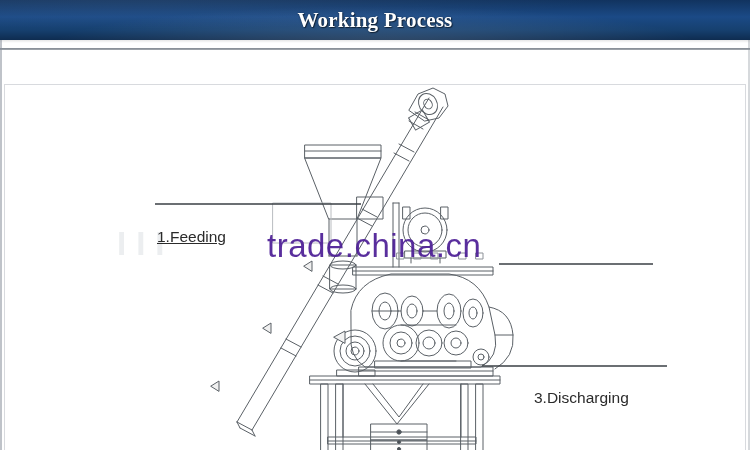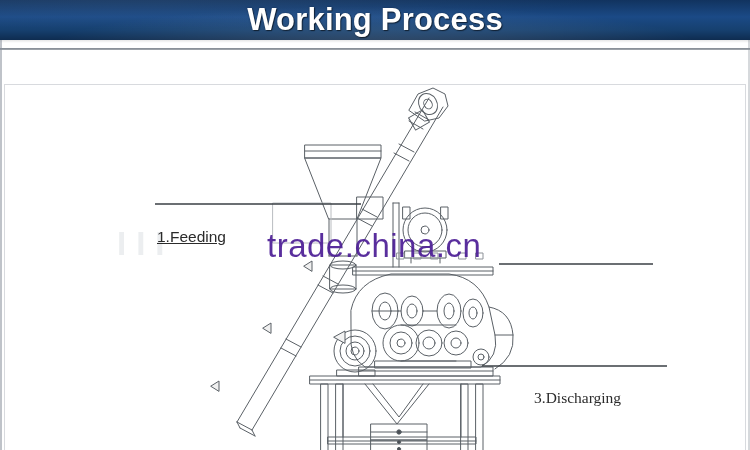--- a/index.html
+++ b/index.html
@@ -26,25 +26,25 @@
   .header:before{
     content:"";position:absolute;left:0;top:0;width:750px;height:40px;
     background:
       radial-gradient(ellipse at 50% 120%, rgba(255,255,255,.16) 0%, rgba(255,255,255,0) 62%),
       radial-gradient(ellipse at 18% -20%, rgba(255,255,255,.08) 0%, rgba(255,255,255,0) 55%);
     pointer-events:none;
   }
   .header-title{
     position:relative;
     color:#ffffff;
-    font-size:31px;
+    font-size:21px;
     font-weight:bold;
     letter-spacing:.2px;
     text-shadow:1px 1px 1px rgba(0,0,0,.55), 0 0 2px rgba(0,0,0,.35);
-    font-family:Liberation Sans, sans-serif;
+    font-family:Liberation Serif, serif;
   }
   .header-shadow{
     position:absolute;left:0;top:40px;width:750px;height:3px;
     background:linear-gradient(to bottom,rgba(0,0,0,.10),rgba(0,0,0,0));
   }
   .header-rule{
     position:absolute;left:0;top:48px;width:750px;height:2px;
     background:linear-gradient(to bottom,#9aa0a8 0%,#787f87 55%,#c9cdd2 100%);
   }
 
@@ -89,21 +89,21 @@
 
   
   .callout{
     position:absolute;
     font-size:15.5px;
     color:#2b2b2b;
     font-family:"Liberation Sans", sans-serif;
     white-space:nowrap;
   }
   #cal-feed{left:152px;top:143px;text-decoration:underline;}
-  #cal-disch{left:529px;top:304px;font-family:Liberation Serif, serif;}
+  #cal-disch{left:529px;top:304px;}
 </style>
 </head>
 <body>
 
 <div class="screen">
 
   <div class="header">
     <div class="header-title">Working Process</div>
   </div>
   <div class="header-shadow"></div>

